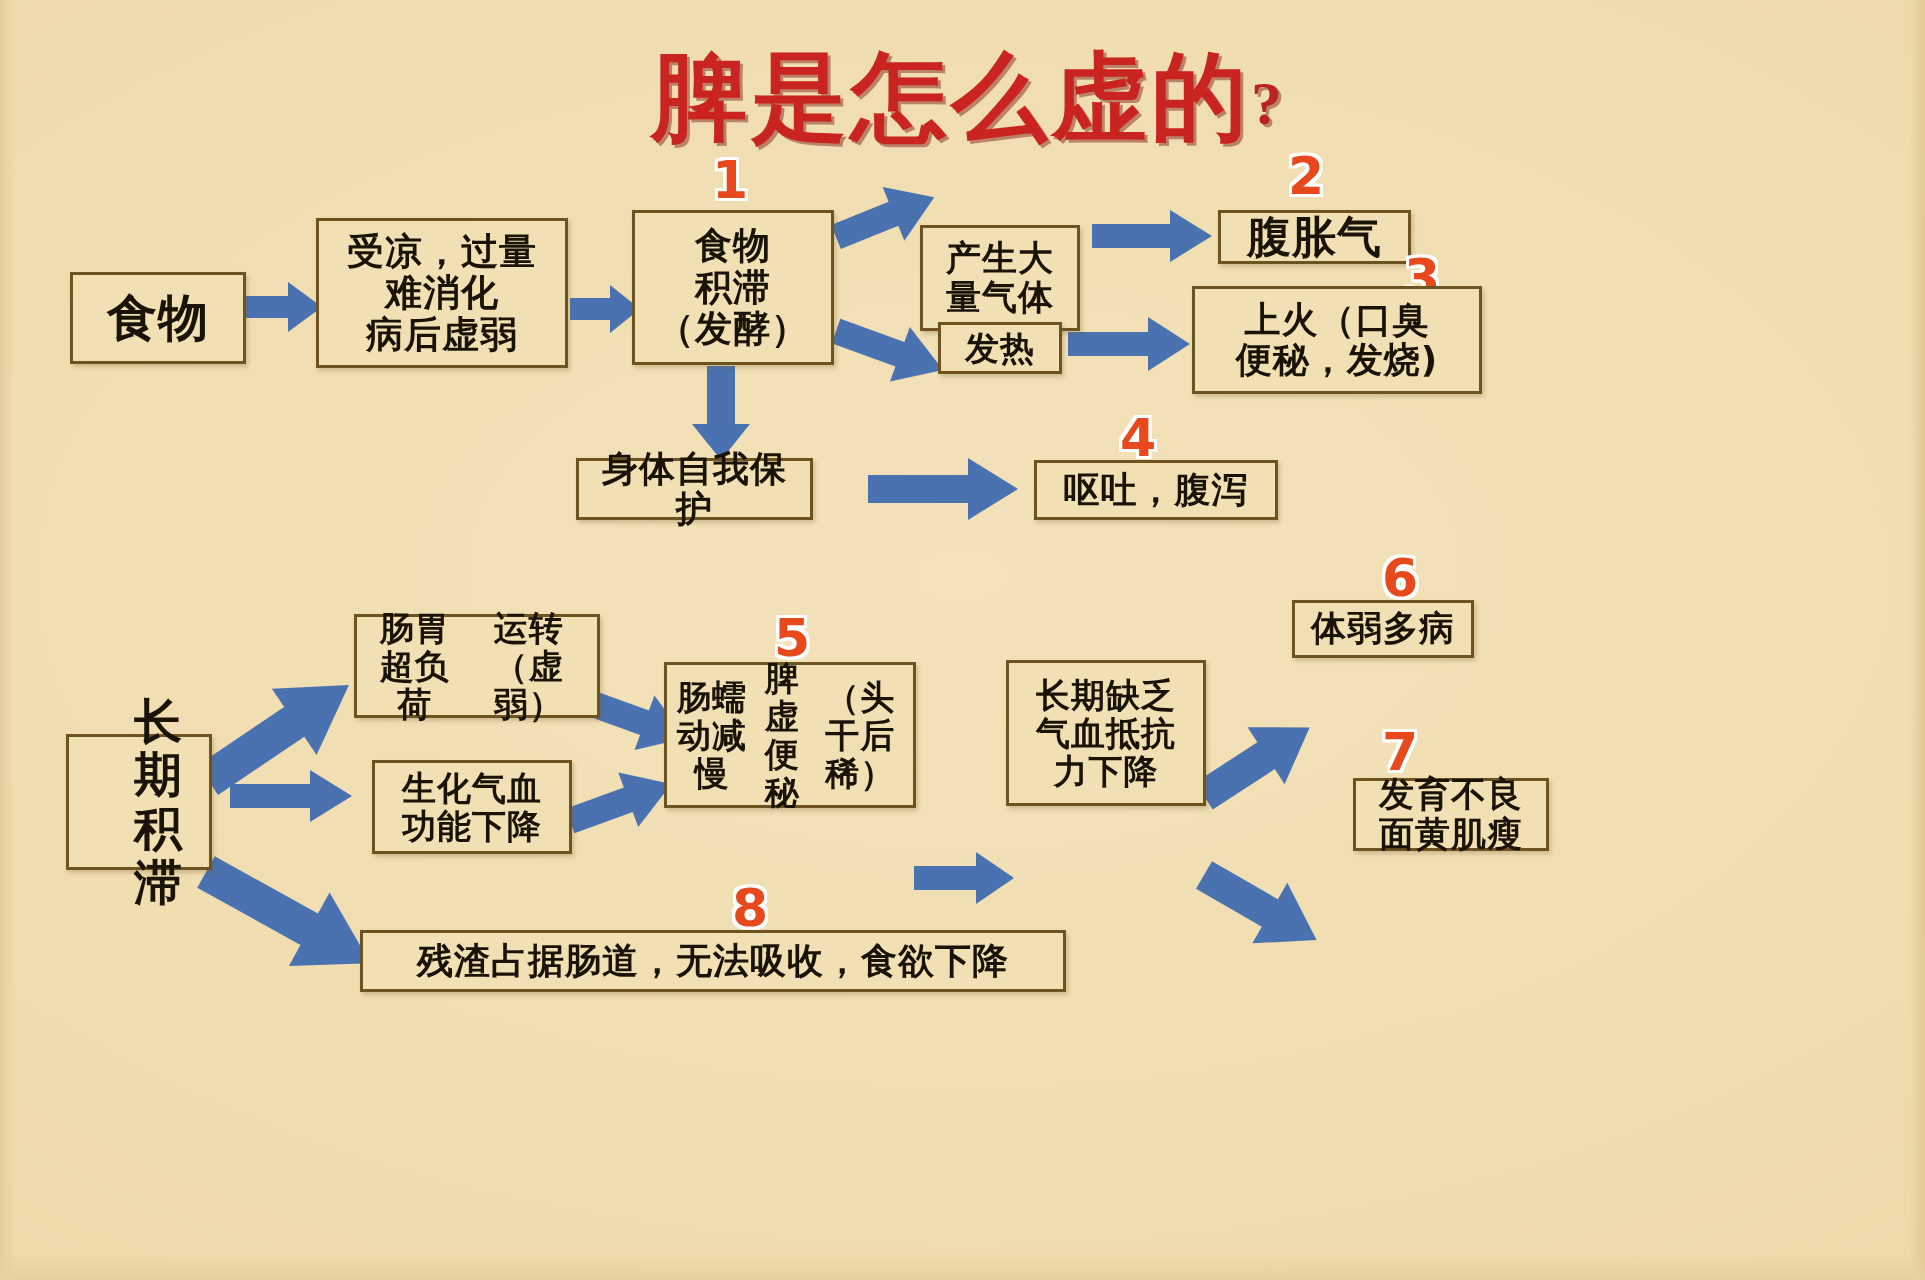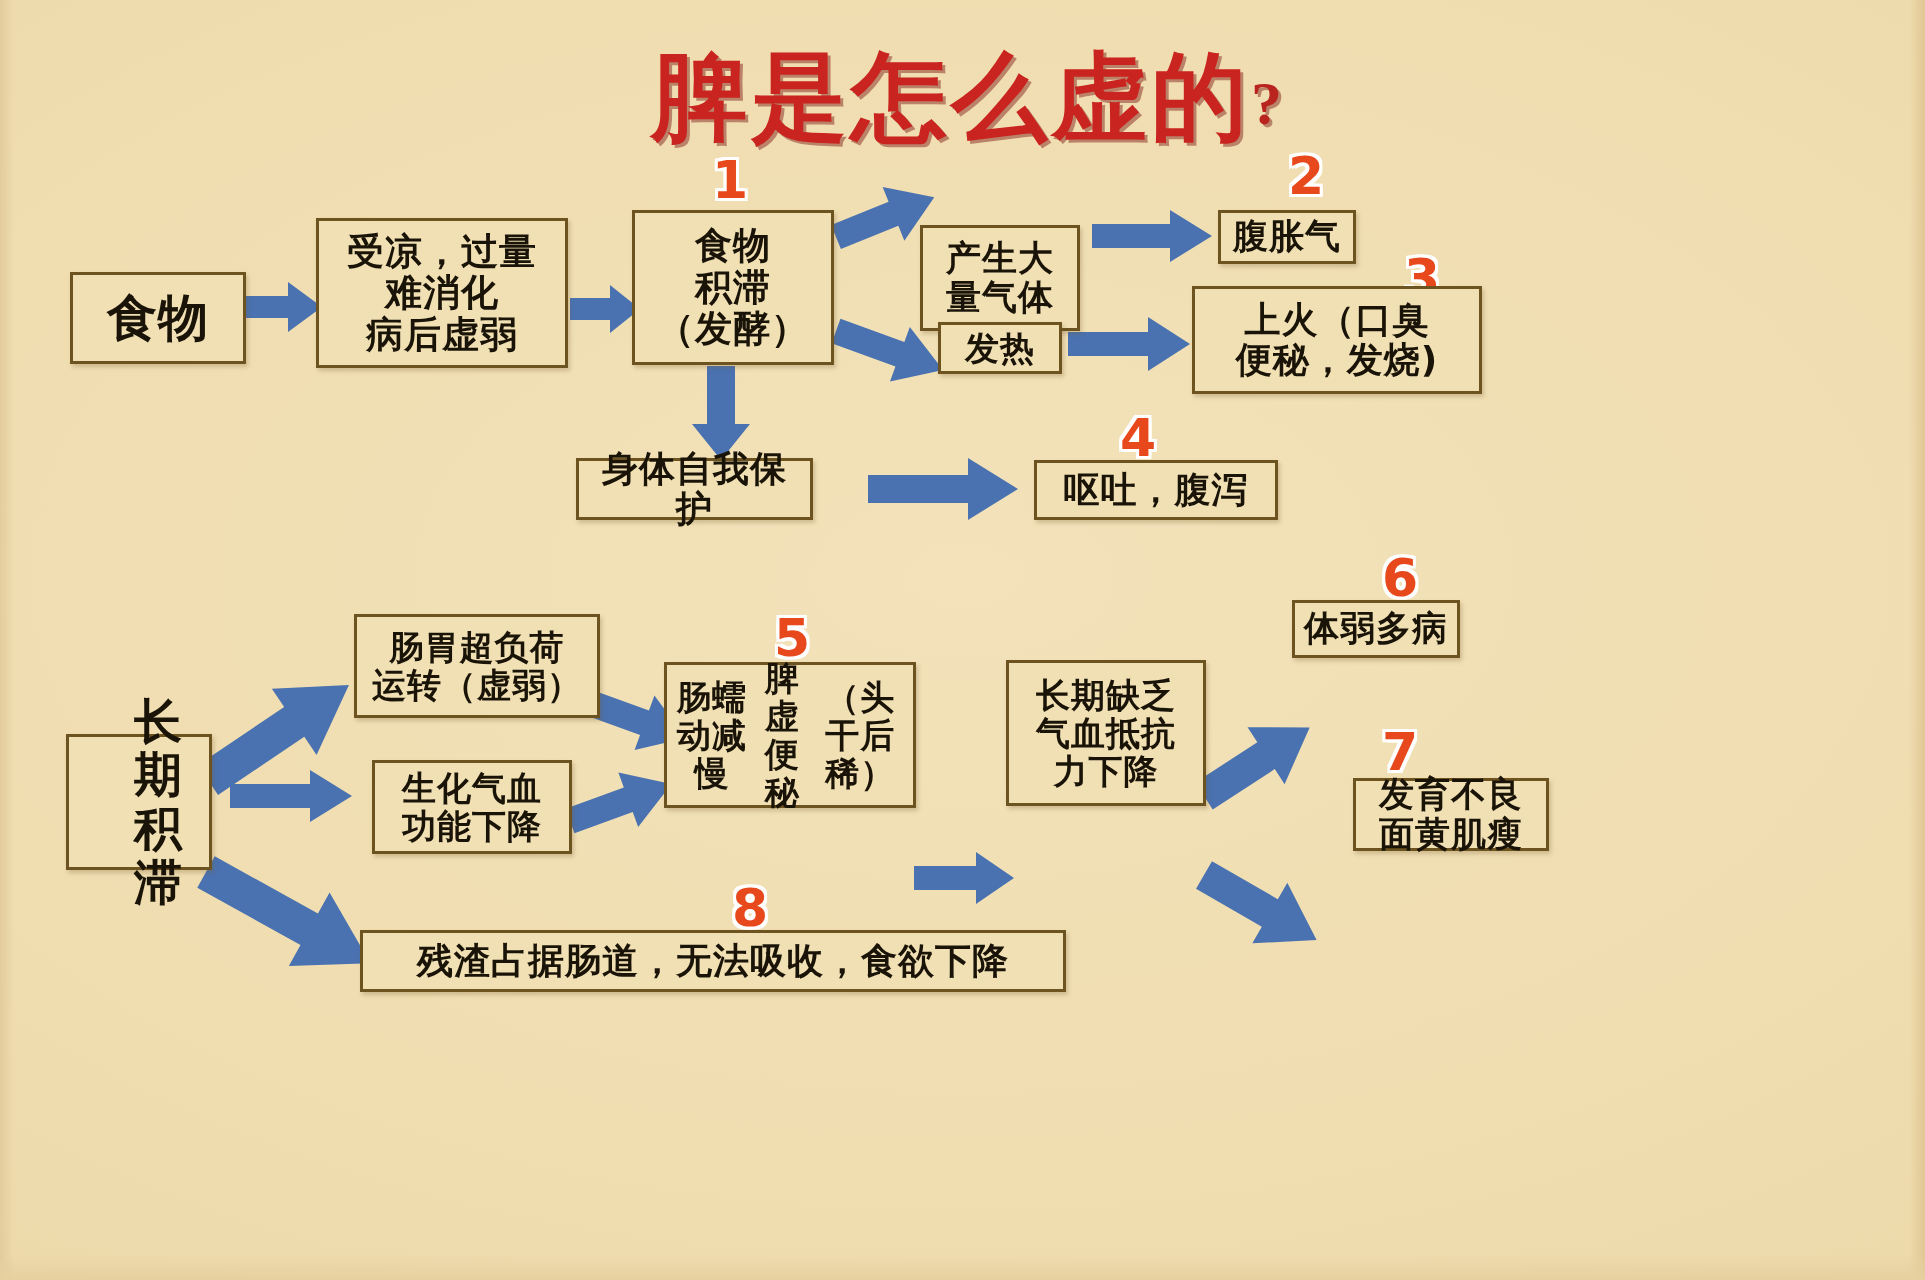--- a/index.html
+++ b/index.html
@@ -196,21 +196,21 @@
   <span>积滞</span>
   <span>（发酵）</span>
 </div>
 
 <div class="box" style="left:920px;top:177px;width:160px;height:106px;font-size:35px;flex-direction:column;margin-top:48px;">
   <span>产生大</span>
   <span>量气体</span>
 </div>
 
 <div class="num" style="left:1288px;top:146px;">2</div>
-<div class="box" style="left:1218px;top:210px;width:138px;height:54px;font-size:35px;">
+<div class="box" style="left:1218px;top:210px;width:193px;height:54px;font-size:44px;">
   <span>腹胀气</span>
 </div>
 
 <div class="box" style="left:938px;top:322px;width:124px;height:52px;font-size:34px;">
   <span>发热</span>
 </div>
 
 <div class="num" style="left:1404px;top:248px;">3</div>
 <div class="box" style="left:1192px;top:286px;width:290px;height:108px;font-size:36px;flex-direction:column;">
   <span>上火（口臭</span>
@@ -224,21 +224,21 @@
 <div class="num" style="left:1120px;top:408px;">4</div>
 <div class="box" style="left:1034px;top:460px;width:244px;height:60px;font-size:36px;">
   <span>呕吐，腹泻</span>
 </div>
 
 <div class="box" style="left:66px;top:734px;width:146px;height:136px;font-size:48px;flex-direction:column;padding-left:45px;">
   <span>长期</span>
   <span>积滞</span>
 </div>
 
-<div class="box" style="left:354px;top:614px;width:246px;height:104px;font-size:34px;flex-direction:column;">
+<div class="box" style="left:354px;top:614px;width:246px;height:104px;font-size:34px;flex-direction:row;">
   <span>肠胃超负荷</span>
   <span>运转（虚弱）</span>
 </div>
 
 <div class="box" style="left:372px;top:760px;width:200px;height:94px;font-size:34px;flex-direction:column;">
   <span>生化气血</span>
   <span>功能下降</span>
 </div>
 
 <div class="num" style="left:774px;top:608px;">5</div>
@@ -248,21 +248,21 @@
   <span>（头干后稀）</span>
 </div>
 
 <div class="box" style="left:1006px;top:660px;width:200px;height:146px;font-size:34px;flex-direction:column;">
   <span>长期缺乏</span>
   <span>气血抵抗</span>
   <span>力下降</span>
 </div>
 
 <div class="num" style="left:1382px;top:548px;">6</div>
-<div class="box" style="left:1292px;top:600px;width:168px;height:58px;font-size:35px;">
+<div class="box" style="left:1292px;top:600px;width:182px;height:58px;font-size:35px;">
   <span>体弱多病</span>
 </div>
 
 <div class="num" style="left:1382px;top:722px;">7</div>
 <div class="box" style="left:1306px;top:778px;width:196px;height:73px;font-size:35px;flex-direction:column;margin-left:47px;">
   <span>发育不良</span>
   <span>面黄肌瘦</span>
 </div>
 
 <div class="num" style="left:732px;top:878px;">8</div>

